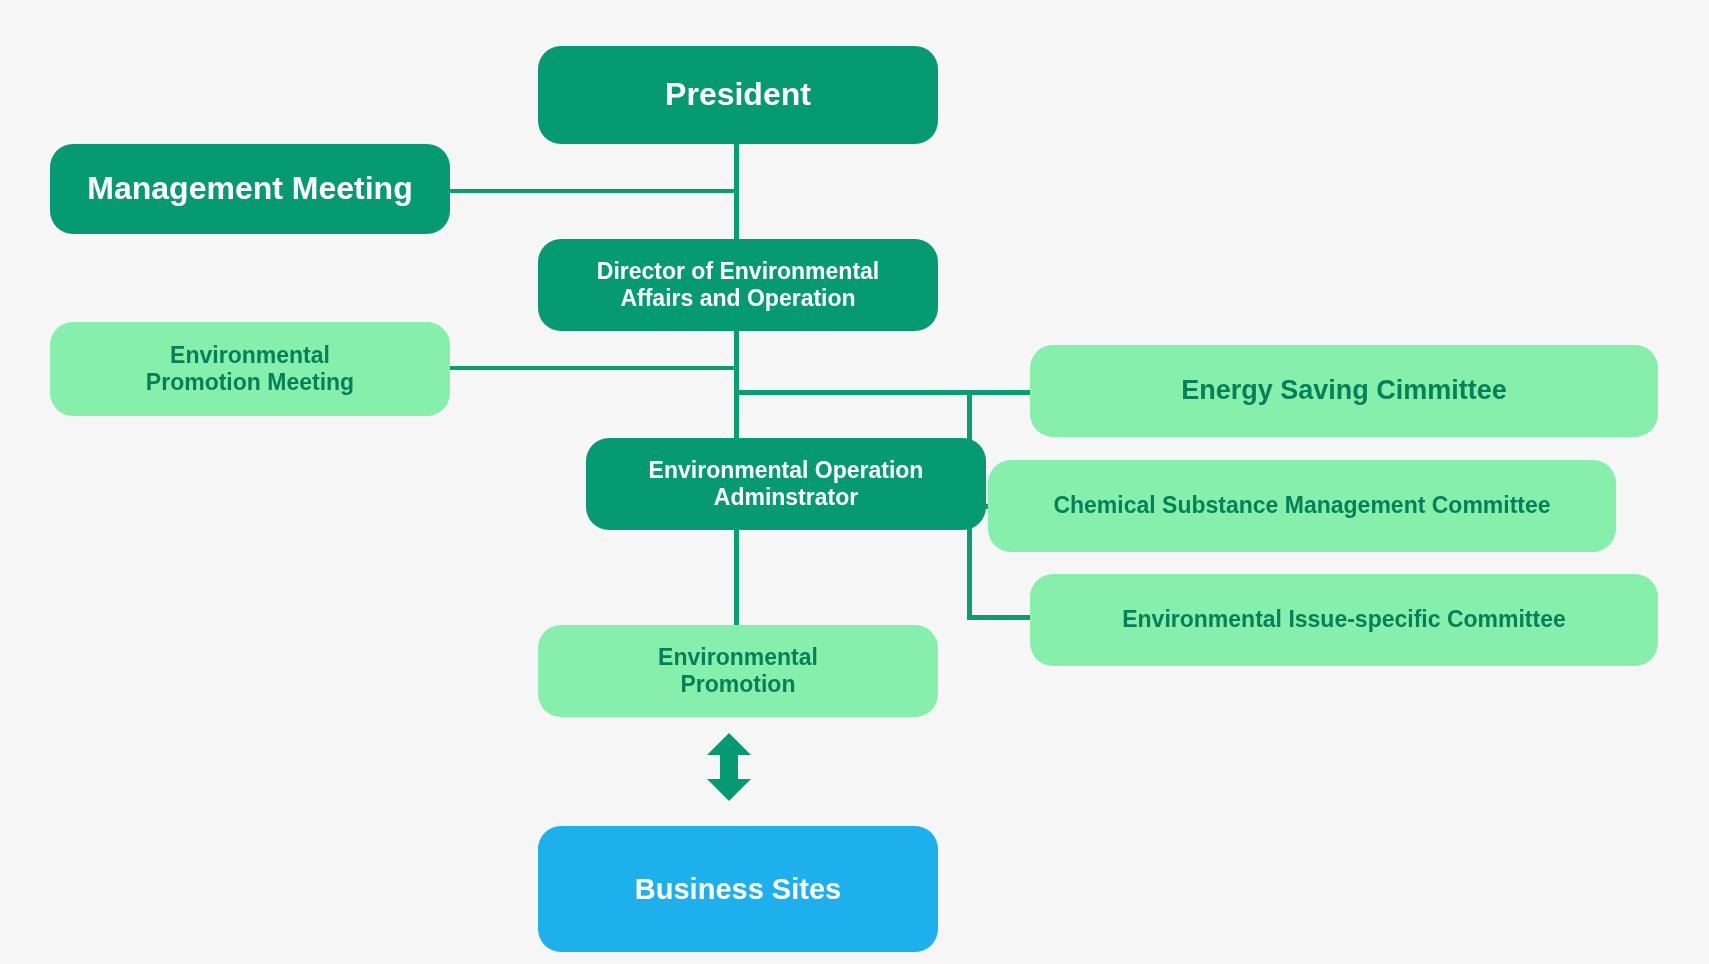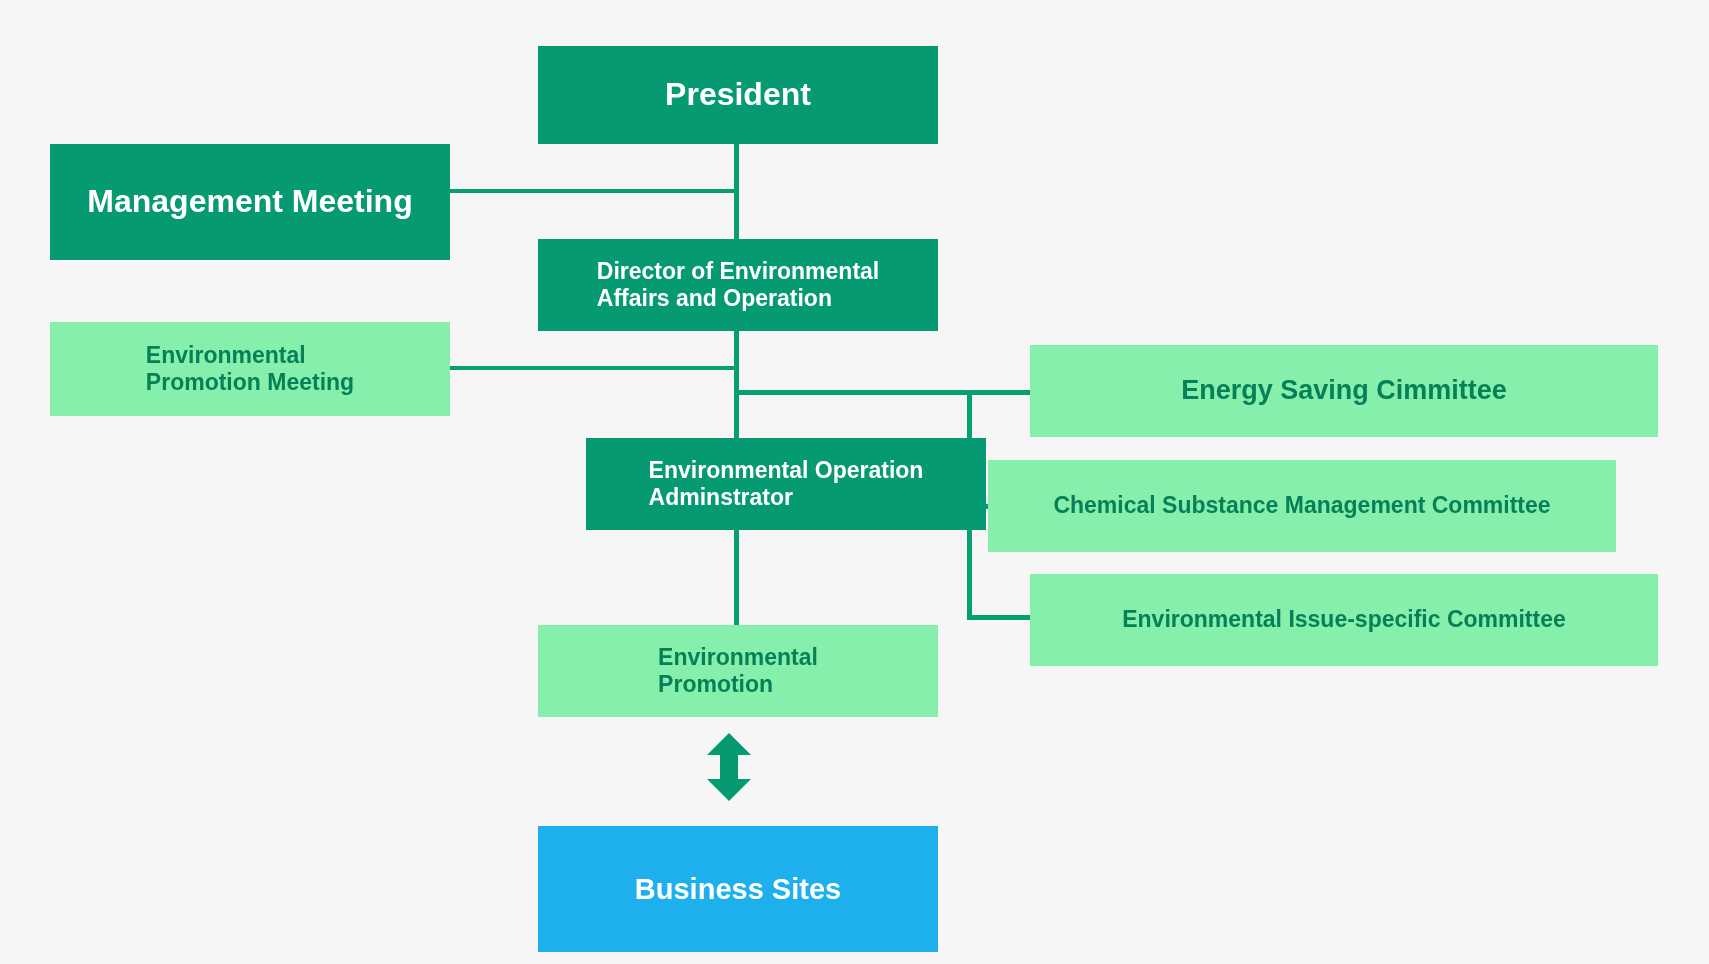--- a/index.html
+++ b/index.html
@@ -24,40 +24,42 @@
   }
   #connector-layer { position: absolute; inset: 0; z-index: 1; }
 
   
   .node {
     position: absolute;
     z-index: 2;
     display: flex;
     align-items: center;
     justify-content: center;
+    text-align: center;
     line-height: 1.18;
     font-weight: bold;
     padding: 4px 10px;
+    border-radius: 23px;
   }
   .node-dark {
     background: #059a72;
     color: #ffffff;
   }
   .node-light {
     background: #86efac;
     color: #068057;
   }
   .node-blue {
     background: #1eb0ec;
     color: #ffffff;
   }
 
   
   #node-president        { left: 538px; top:  46px; width: 400px; height: 98px;  font-size: 32px; }
-  #node-management       { left:  50px; top: 144px; width: 400px; height: 116px;  font-size: 32px; }
+  #node-management       { left:  50px; top: 144px; width: 400px; height: 90px;  font-size: 32px; }
   #node-director         { left: 538px; top: 239px; width: 400px; height: 92px;  font-size: 23px; }
   #node-promotion        { left:  50px; top: 322px; width: 400px; height: 94px;  font-size: 23px; }
   #node-operation-admin  { left: 538px; top: 438px; width: 400px; height: 92px;  font-size: 23px; margin-left: 48px; }
   #node-divisions        { left: 538px; top: 625px; width: 400px; height: 92px;  font-size: 23px; }
   #node-business-sites   { left: 538px; top: 826px; width: 400px; height: 126px;  font-size: 29px; }
 
   #node-energy-saving    { left: 1030px; top: 345px; width: 628px; height: 92px; font-size: 27px; }
   #node-chemical         { left: 988px; top: 460px; width: 628px; height: 92px; font-size: 23px; }
   #node-issue-specific   { left: 1030px; top: 574px; width: 628px; height: 92px; font-size: 23px; }
 

